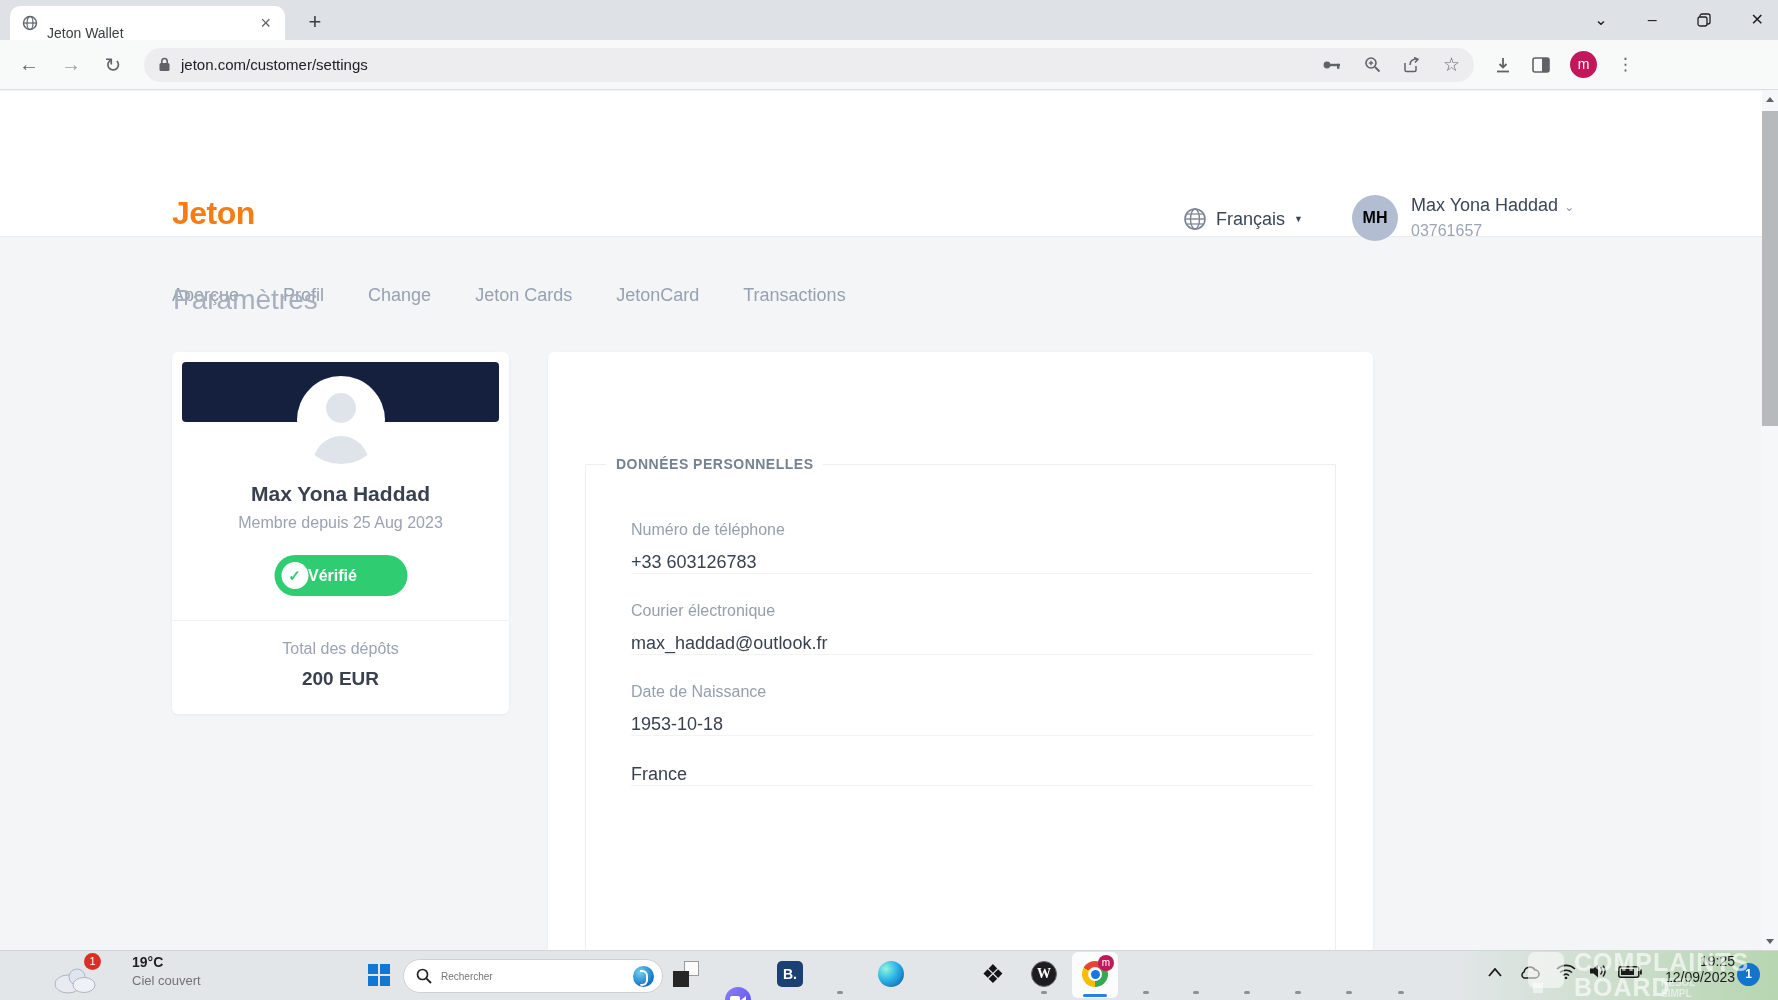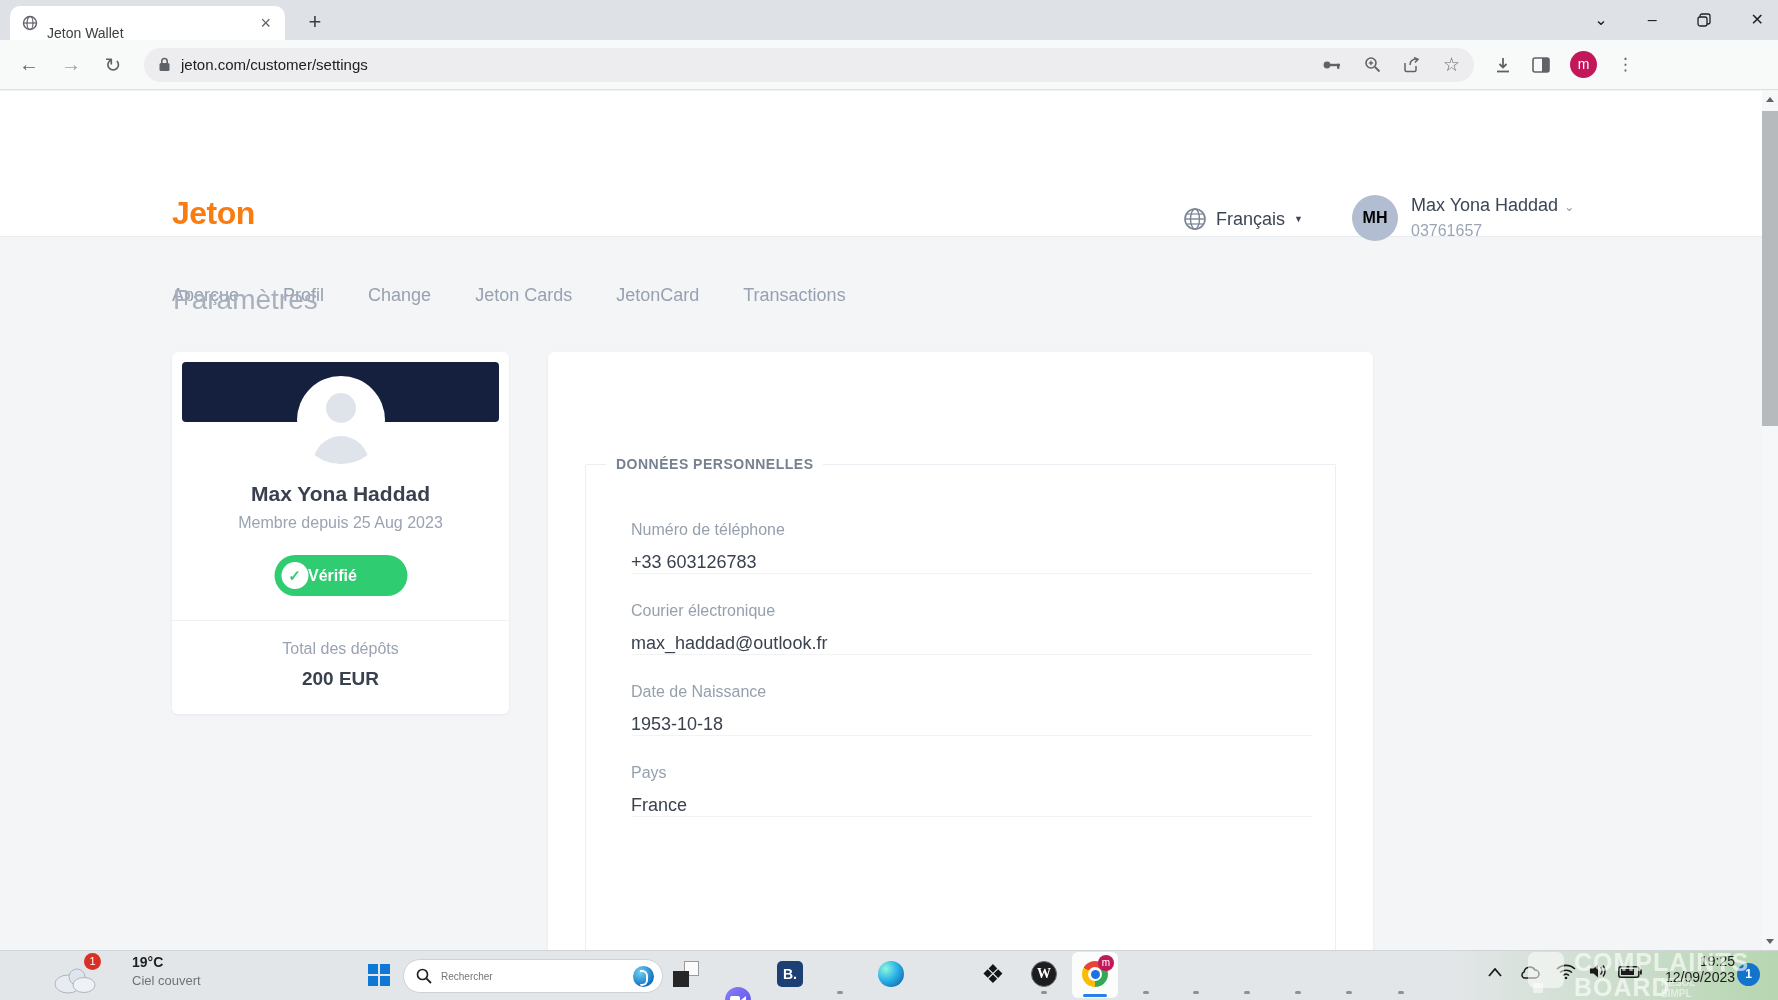--- a/index.html
+++ b/index.html
@@ -250,21 +250,20 @@
         </div>
         <div class="frow">
           <div class="flabel">Courier électronique</div>
           <div class="fvalue">max_haddad@outlook.fr</div>
         </div>
         <div class="frow">
           <div class="flabel">Date de Naissance</div>
           <div class="fvalue">1953-10-18</div>
         </div>
         <div class="frow">
-          <div class="flabel">Pays</div>
           <div class="fvalue">France</div>
         </div>
       </div>
     </div>
   </div>
 
   <div class="scrollbar">
     <div class="sb-arrow sb-up"></div>
     <div class="sb-thumb"></div>
     <div class="sb-arrow sb-down"></div>

